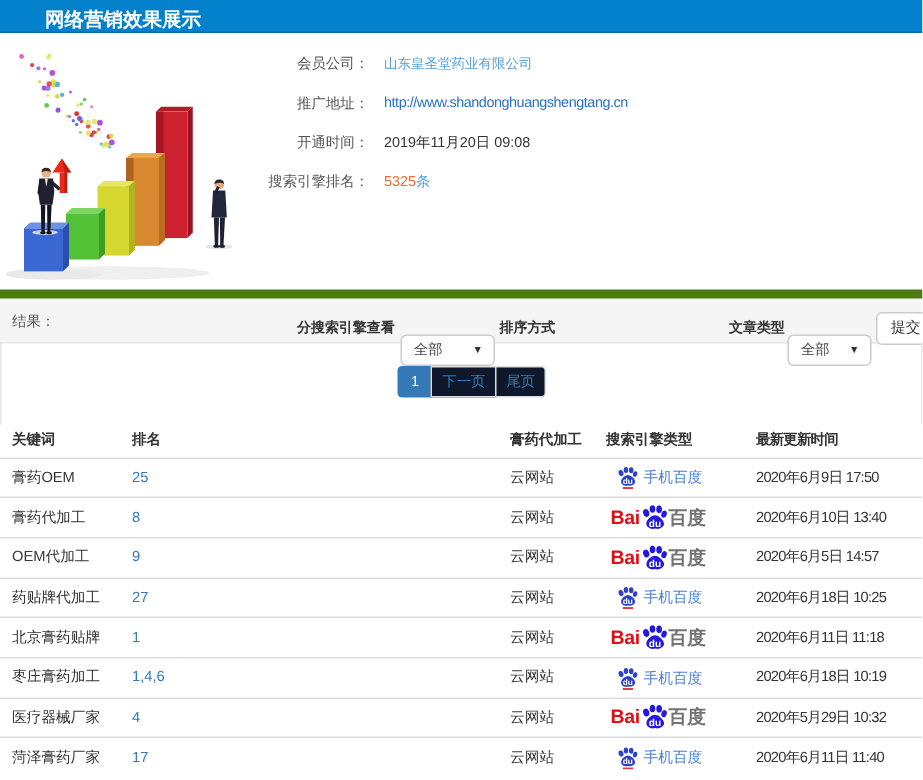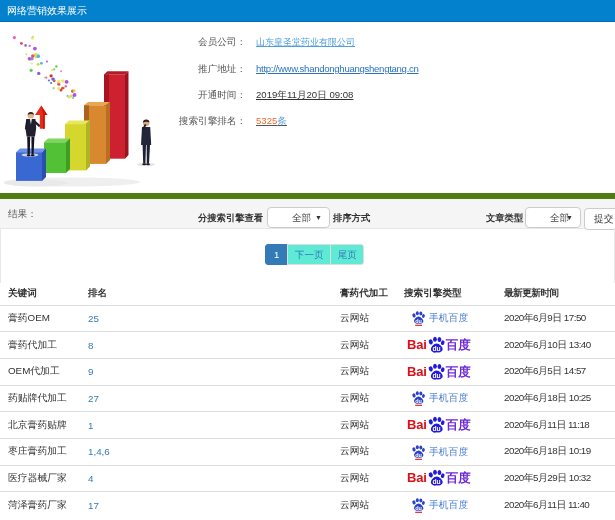--- a/index.html
+++ b/index.html
@@ -3,53 +3,53 @@
 <meta charset="utf-8">
 <style>
   * { box-sizing: border-box; margin: 0; padding: 0; }
   html,body { width: 615px; background: #fff; font-family: "Liberation Sans", sans-serif; }
   body { position: relative; height: 520px; overflow: hidden; }
   .header {
     position: absolute; left: 0; top: 0; width: 615px; height: 22px;
     background: #0481cd; border-bottom: 1px solid #046db2;
   }
   .header span {
-    position: absolute; left: 7px; top: 4px;
-    color: #fff; font-size: 10px; font-weight: normal;
+    position: absolute; left: 30px; top: 4px;
+    color: #fff; font-size: 13px; font-weight: bold;
   }
   .illus { position: absolute; left: 0; top: 22px; }
   .inforow { position: absolute; left: 0; width: 615px; font-size: 9.6px; color: #555; }
   .inforow .lbl { position: absolute; right: 369px; top: 0; width: 200px; text-align: right; color: #555; }
-  .inforow .val { position: absolute; left: 256px; top: 0; white-space: nowrap; text-decoration: underline; }
+  .inforow .val { position: absolute; left: 256px; top: 0; white-space: nowrap; }
   .c-company { color: #53a0d8; font-size: 9px; }
   .c-url { color: #2a72c0; }
   .c-dark { color: #333; }
   .c-num { color: #f06a35; }
   .c-tiao { color: #53a0d8; }
   .resultbar {
     position: absolute; left: 0; top: 193px; width: 615px;
     background: #f5f5f5; border-top: 6px solid #4d7c0f; border-bottom: 1px solid #e7e7e7; height: 36px;
   }
   .resultbar .res { position: absolute; left: 8px; top: 9px; font-size: 9.6px; color: #555; }
   .flabel { position: absolute; font-size: 9.3px; font-weight: bold; color: #333; top: 13px; }
   .fsel {
-    position: absolute; top: 8px; height: 21px; background: #fff;
+    position: absolute; top: 24px; height: 21px; background: #fff;
     border: 1px solid #ccc; border-radius: 4px; font-size: 9.5px; color: #444;
-    line-height: 19px; padding-left: 24px;
+    line-height: 19px; padding-left: 8px;
   }
   .fsel .arr { position: absolute; right: 7px; top: 0; font-size: 7px; color: #333; line-height: 20px; }
   .fbtn {
     position: absolute; left: 584px; top: 9px; width: 46px; height: 22px; background: #fff;
     border: 1px solid #ccc; border-radius: 4px; font-size: 9.8px; color: #333;
     line-height: 20px; text-align: left; padding-left: 9px;
   }
   .pager { position: absolute; left: 265px; top: 244px; height: 21px; }
   .pager a {
     float: left; height: 21px; line-height: 20px; font-size: 9.6px;
-    color: #337ab7; background: #5eead4; border: 1px solid #ddd;
+    color: #337ab7; background: #0f172a; border: 1px solid #ddd;
     padding: 0 6.5px; margin-left: -1px; text-decoration: none;
   }
   .pager a.first { border-radius: 3px 0 0 3px; margin-left: 0; background: #337ab7; color: #fff; border-color: #337ab7; padding: 0 8px; }
   .pager a.last { border-radius: 0 3px 3px 0; }
   table.list {
     position: absolute; left: 0; top: 280px; width: 615px;
     border-collapse: collapse; table-layout: fixed; font-size: 9.8px; color: #333;
   }
   table.list td {
     border-top: 1px solid #ddd; }
@@ -57,21 +57,21 @@
     text-align: left; font-weight: normal;
     padding: 0 0 0 8px; overflow: hidden; white-space: nowrap;
   }
   table.list th { height: 25px; font-weight: bold; font-size: 9.6px; border-bottom: 1px solid #ddd; padding-top: 2px; }
   table.list td { height: 26.7px; }
   td.rank, a.rank { color: #337ab7; }
   .mbd { color: #4b7fd6; }
   .mcell { margin-left: 7px; } .mcell svg { margin-right: 3px; }
   .bcell { margin-left: 3px; }
   .bai { color: #de0f17; font-weight: bold; font-size: 13px; font-family: "Liberation Sans", sans-serif; letter-spacing: -0.2px; }
-  .bdu { color: #6d28d9; font-weight: bold; font-size: 12.5px; letter-spacing: 0; }
+  .bdu { color: #737373; font-weight: bold; font-size: 12.5px; letter-spacing: 0; }
   table.list td:last-child, table.list th:last-child { letter-spacing: -0.5px; }
   .c-url { letter-spacing: -0.3px; }
 </style>
 </head>
 <body>
   <div class="header">
     <span>网络营销效果展示</span>
   </div>
 
   <svg class="illus" width="185" height="168" viewBox="0 0 185 168">

